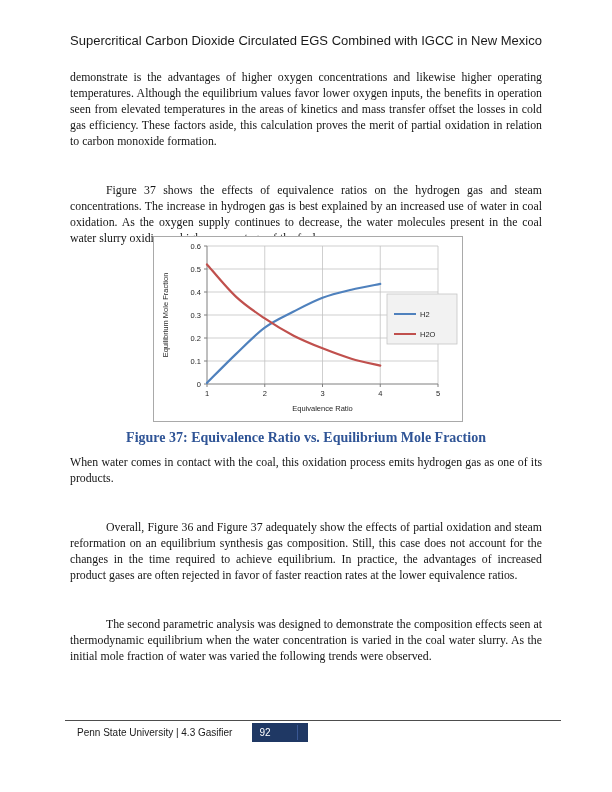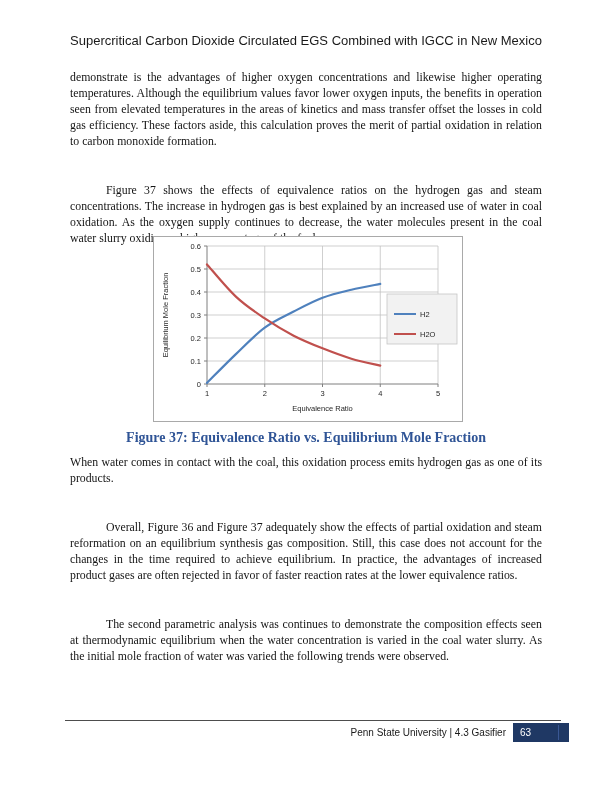--- a/index.html
+++ b/index.html
@@ -21,22 +21,22 @@
     position:absolute;top:236px;left:153px;width:308px;height:184px;
     background:#fff;border:1px solid #a9a9a9;box-sizing:content-box;
   }
   .figure svg{display:block;}
   .caption{
     position:absolute;top:430px;left:70px;width:472px;text-align:center;
     font-size:14px;font-weight:bold;color:#2F5496;
   }
   .footer-rule{position:absolute;top:720px;left:65px;width:496px;height:1px;background:#4d4d4d;}
   .footer-row{
-    position:absolute;top:723px;left:86px;width:483px;height:19px;
-    display:flex;justify-content:flex-end;align-items:center;gap:7px;
+    position:absolute;top:723px;left:77px;width:483px;height:19px;
+    display:flex;align-items:center;gap:20px;
     font-family:"Liberation Sans", sans-serif;font-size:10px;color:#1a1a1a;
   }
   .page-num-box{
     position:relative;width:56px;height:19px;background:#1F3864;color:#ffffff;
     display:flex;align-items:center;box-sizing:border-box;padding-left:7px;
     font-family:"Liberation Sans", sans-serif;font-size:10px;
   }
   .page-num-box::after{
     content:'';position:absolute;right:10px;top:2px;bottom:2px;width:1px;background:#3a5894;
   }
@@ -101,24 +101,24 @@
         <line x1="240" y1="97" x2="262" y2="97" stroke="#C0504D" stroke-width="2"></line>
         <text x="266" y="99.6" text-anchor="start" font-family="&quot;Liberation Sans&quot;, sans-serif" font-size="7.5" fill="#262626">H2O</text>
       </svg>
   </div>
 
   <div class="caption">Figure 37: Equivalence Ratio vs. Equilibrium Mole Fraction</div>
 
   <div class="content-bottom">
     <p class="para">When water comes in contact with the coal, this oxidation process emits hydrogen gas as one of its products.</p>
     <p class="para indent">Overall, Figure 36 and Figure 37 adequately show the effects of partial oxidation and steam reformation on an equilibrium synthesis gas composition. Still, this case does not account for the changes in the time required to achieve equilibrium.  In practice, the advantages of increased product gases are often rejected in favor of faster reaction rates at the lower equivalence ratios.</p>
-    <p class="para indent">The second parametric analysis was continues to demonstrate the composition effects seen at thermodynamic equilibrium when the water concentration is varied in the coal water slurry. As the initial mole fraction of water was varied the following trends were observed.</p>
+    <p class="para indent">The second parametric analysis was designed to demonstrate the composition effects seen at thermodynamic equilibrium when the water concentration is varied in the coal water slurry. As the initial mole fraction of water was varied the following trends were observed.</p>
   </div>
 
   <div class="footer-rule"></div>
   <div class="footer-row">
     <span>Penn State University | 4.3 Gasifier</span>
     <span class="page-num-box">
-      <span>63</span>
+      <span>92</span>
     </span>
   </div>
 
 </div>
 
 </body></html>

